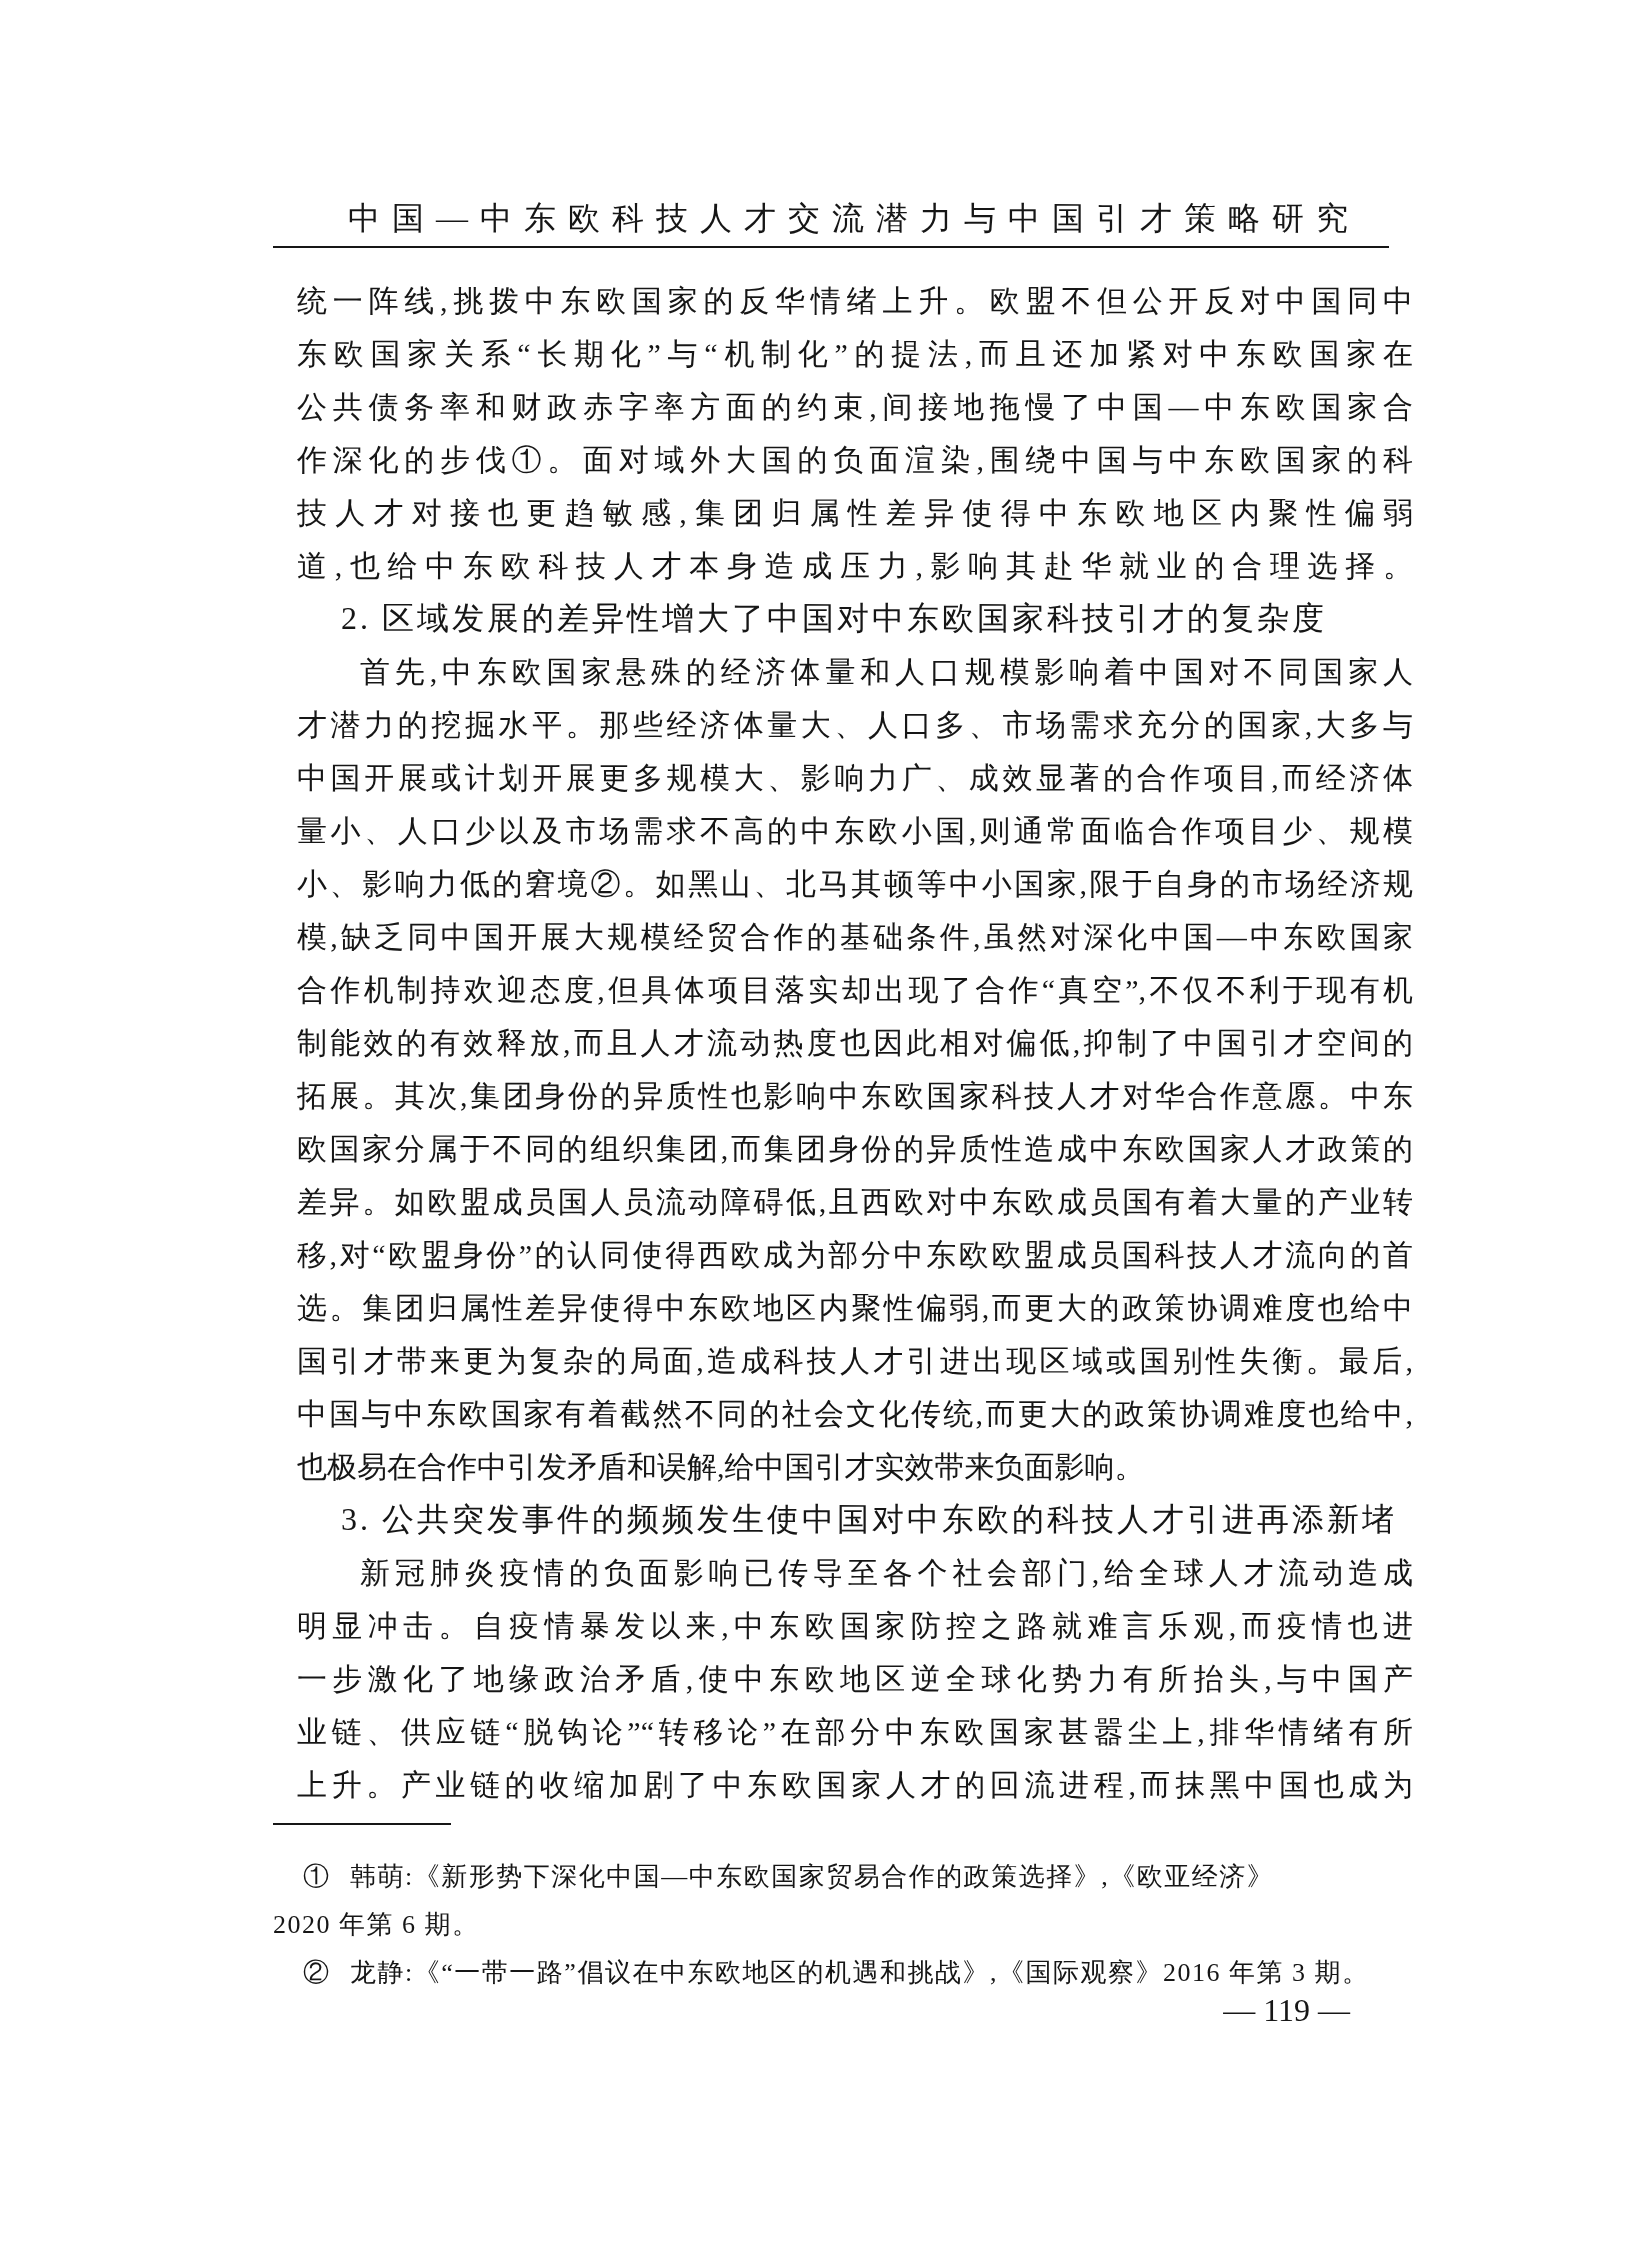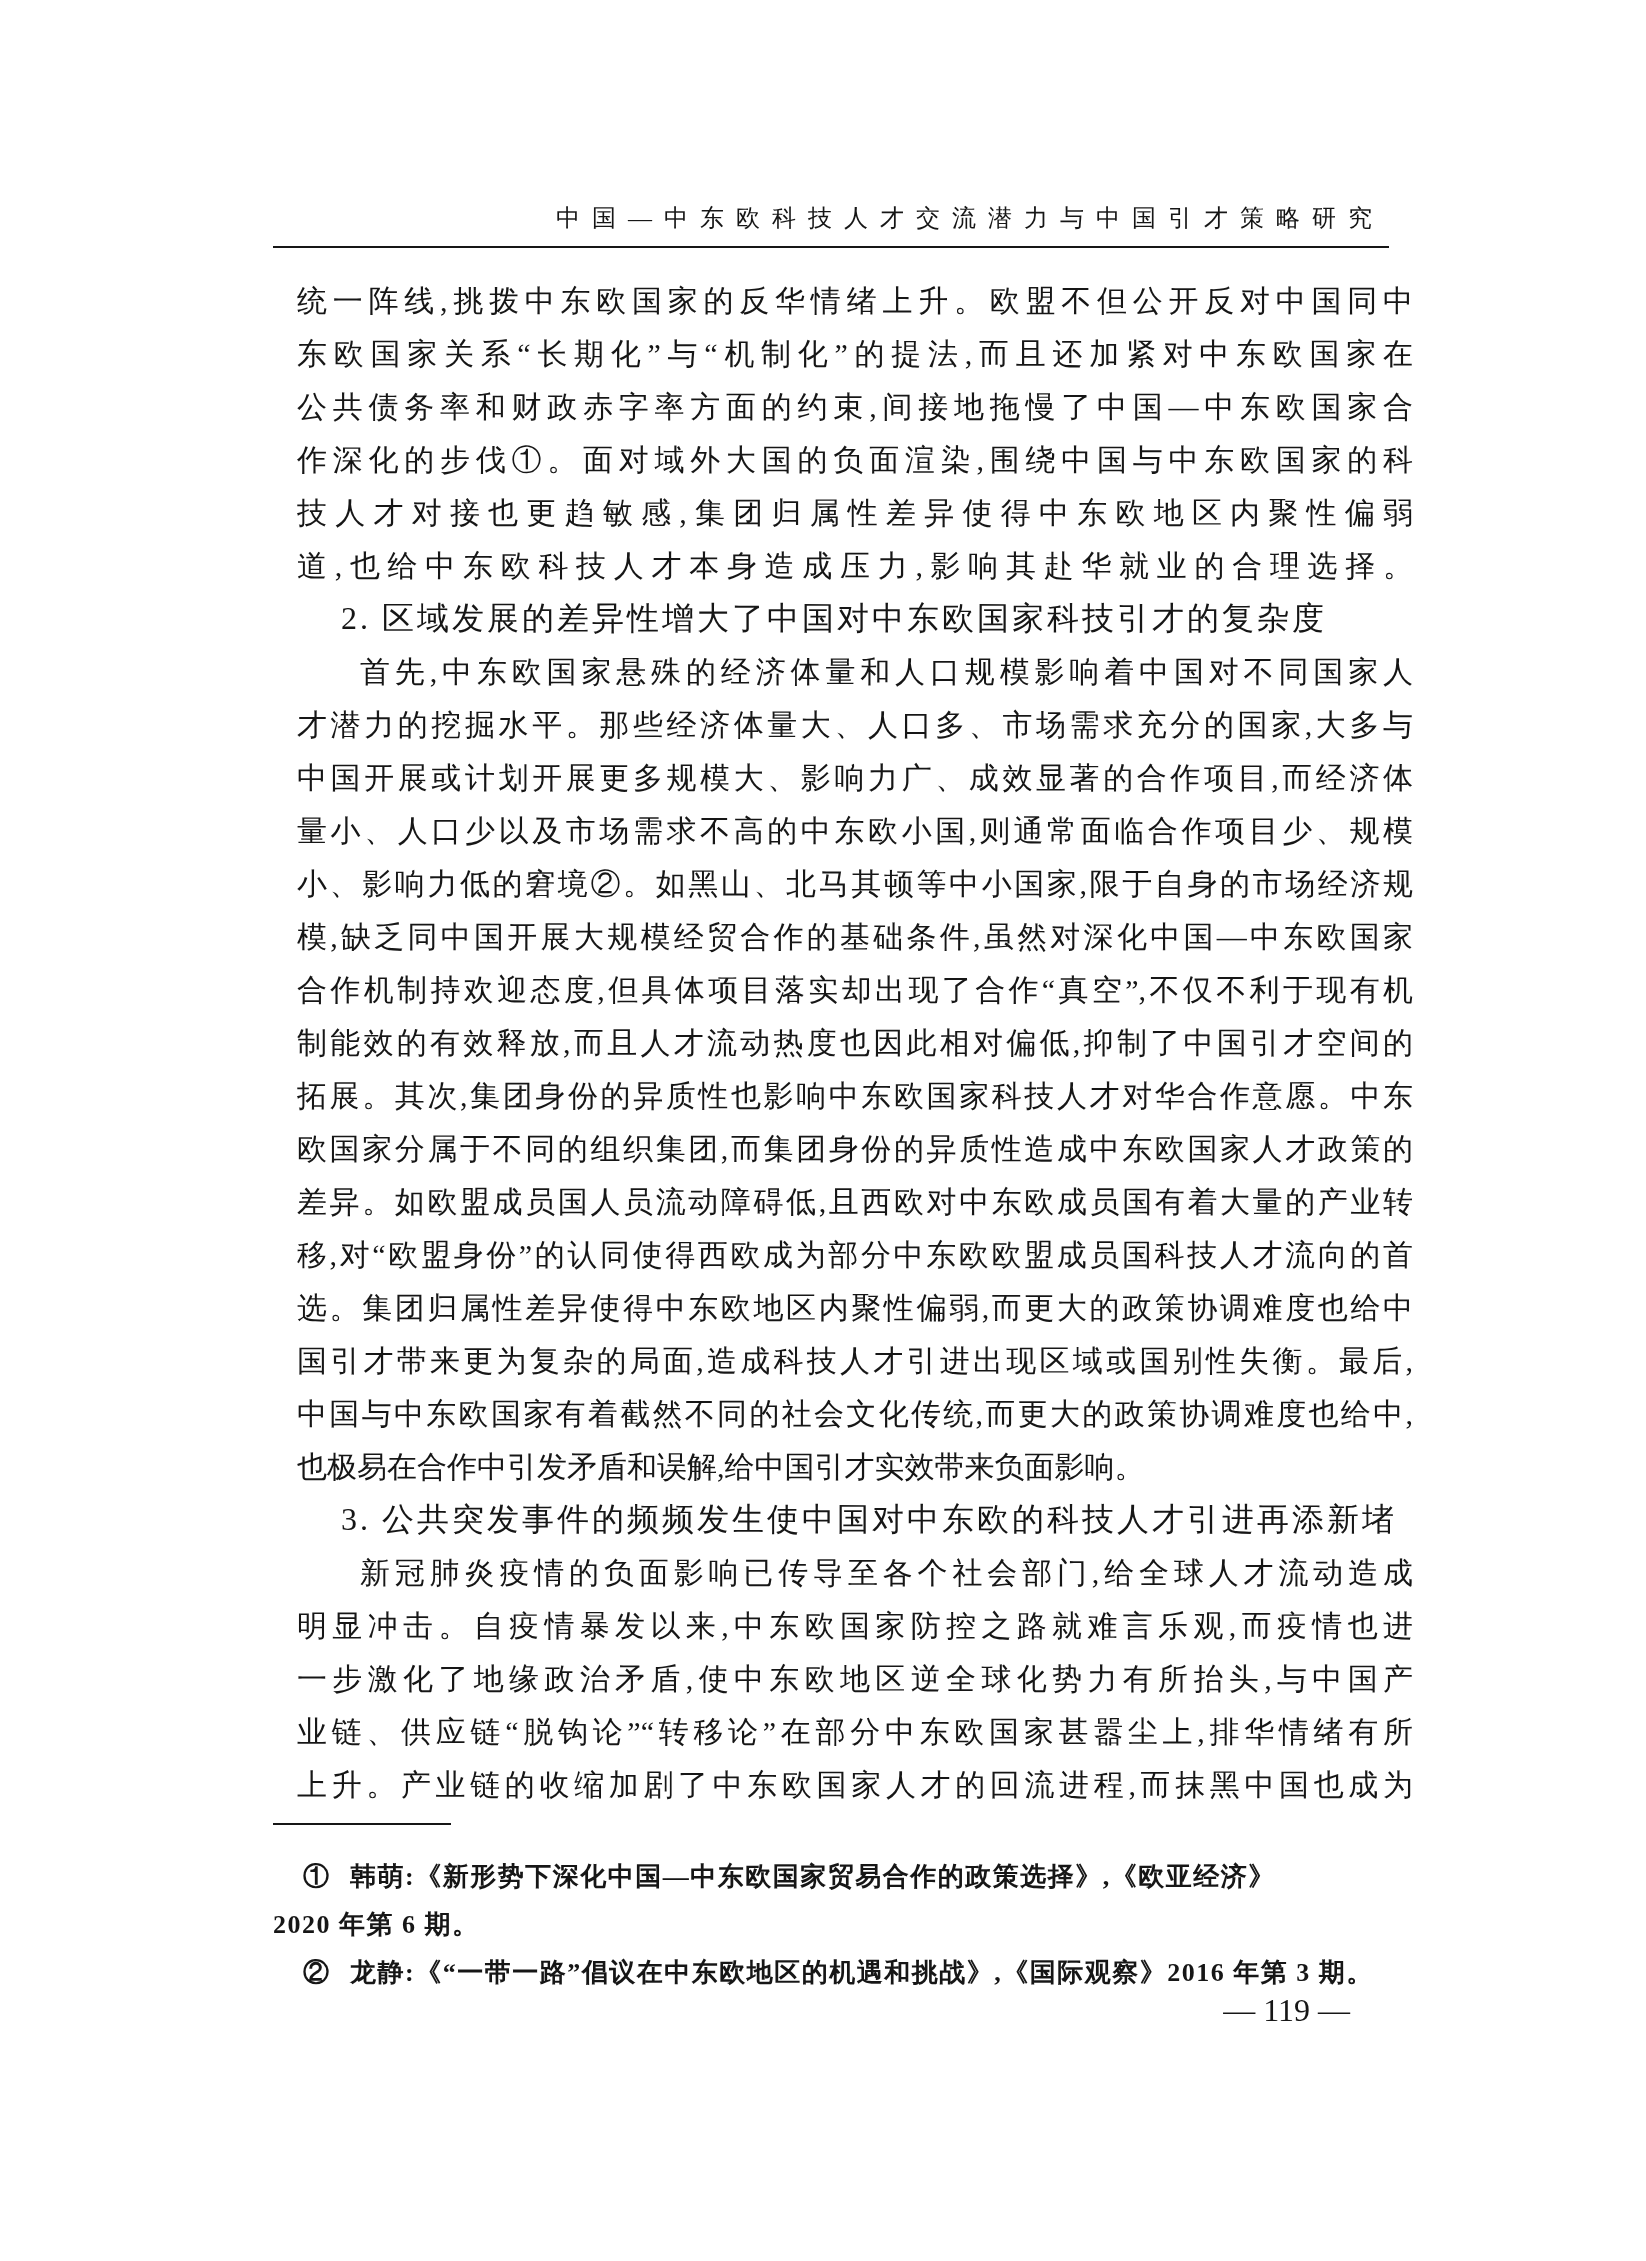--- a/index.html
+++ b/index.html
@@ -8,24 +8,24 @@
     width: 1647px;
     height: 2261px;
     background: #ffffff;
     color: #161616;
     font-family: "Liberation Serif", serif;
     overflow: hidden;
   }
   .running-header {
     position: absolute;
     top: 202px;
-    left: 280px;
+    left: 256px;
     width: 1104px;
     text-align: right;
-    font-size: 24px;
+    font-size: 32px;
     line-height: 33px;
     letter-spacing: 12px;
     white-space: nowrap;
   }
   .header-rule {
     position: absolute;
     top: 246px;
     left: 273px;
     width: 1116px;
     height: 2.3px;
@@ -72,21 +72,20 @@
     width: 1116px;
   }
   .fn-line {
     margin: 0;
     height: 48px;
     line-height: 48px;
     font-size: 26px;
     letter-spacing: 1.5px;
     white-space: nowrap;
     overflow: hidden;
-    font-weight: bold;
   }
   .fn-indent { padding-left: 30px; }
   .fn-marker { margin-right: 19.6px; }
   .page-number {
     position: absolute;
     top: 1994px;
     left: 273px;
     width: 1077px;
     text-align: right;
     font-size: 32px;

